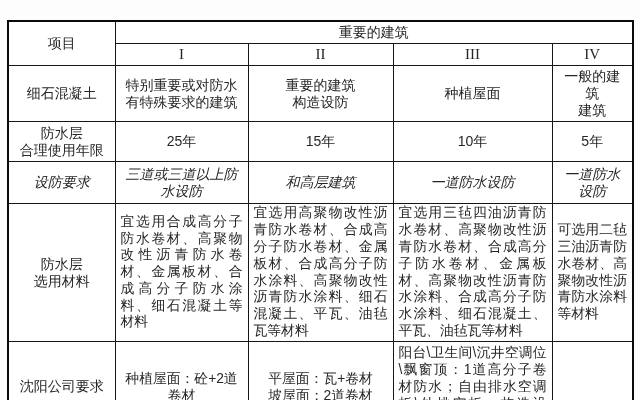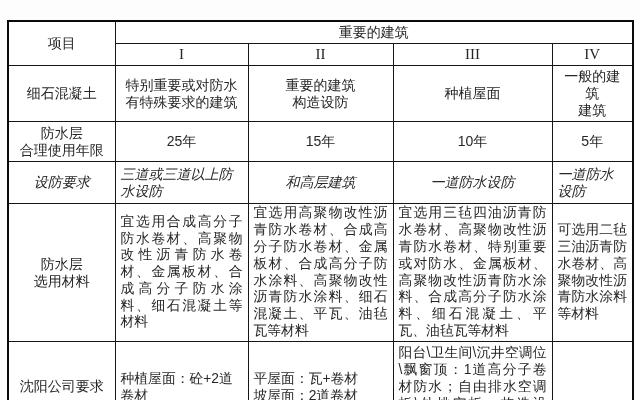--- a/index.html
+++ b/index.html
@@ -40,21 +40,21 @@
   }
   
   tr.hdr1 { height: 19px; }
   tr.hdr2 { height: 21px; }
   tr.r-cat { height: 42px; }
   tr.r-life { height: 40px; }
   tr.r-req { height: 42px; font-style: italic; }
   tr.r-mat { height: 138px; }
   tr.r-sy { height: 88px; }
   .c { text-align: center; }
-  .l { text-align: left; }
+  .l { text-align: center; }
   .j { text-align: justify; }
   th.grade-num {
     font-family: "Liberation Serif", "DejaVu Serif", serif;
     font-size: 15px;
     text-align: center;
   }
   tr.r-mat td.mat {
     padding: 1px 5px;
     line-height: 16.8px;
     font-size: 13.8px;
@@ -114,21 +114,21 @@
         <td class="c">和高层建筑</td>
         <td class="c">一道防水设防</td>
         <td class="l">一道防水设防</td>
       </tr>
 
       <tr class="r-mat">
         <td class="c">防水层
 选用材料</td>
         <td class="j mat">宜选用合成高分子防水卷材、高聚物改性沥青防水卷材、金属板材、合成高分子防水涂料、细石混凝土等材料</td>
         <td class="j mat">宜选用高聚物改性沥青防水卷材、合成高分子防水卷材、金属板材、合成高分子防水涂料、高聚物改性沥青防水涂料、细石混凝土、平瓦、油毡瓦等材料</td>
-        <td class="j mat">宜选用三毡四油沥青防水卷材、高聚物改性沥青防水卷材、特别重要或对防水、金属板材、高聚物改性沥青防水涂料、合成高分子防水涂料、细石混凝土、平瓦、油毡瓦等材料</td>
+        <td class="j mat">宜选用三毡四油沥青防水卷材、高聚物改性沥青防水卷材、合成高分子防水卷材、金属板材、高聚物改性沥青防水涂料、合成高分子防水涂料、细石混凝土、平瓦、油毡瓦等材料</td>
         <td class="j mat">可选用二毡三油沥青防水卷材、高聚物改性沥青防水涂料等材料</td>
       </tr>
 
       <tr class="r-sy">
         <td class="c">沈阳公司要求</td>
         <td class="l syc">种植屋面：砼+2道卷材</td>
         <td class="l syc">平屋面：瓦+卷材
 坡屋面：2道卷材</td>
         <td class="j syc">阳台\卫生间\沉井空调位\飘窗顶：1道高分子卷材防水；自由排水空调板\外挑空板：构造设防、局部III级设防</td>
         <td class="l syc"></td>

